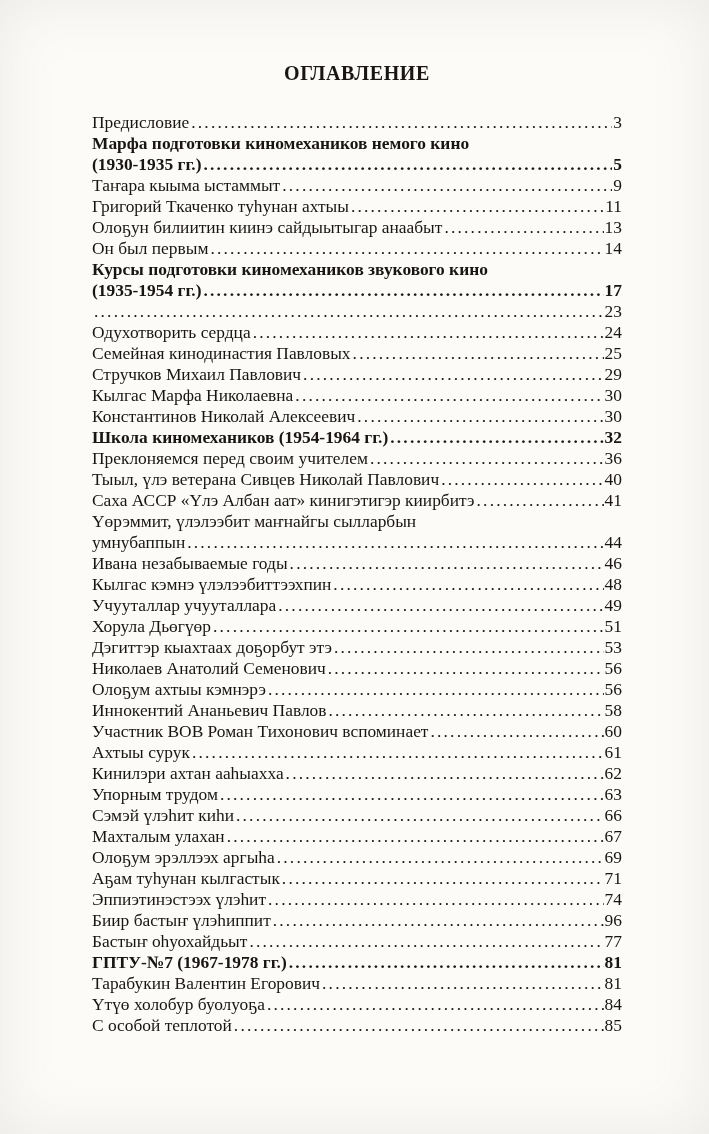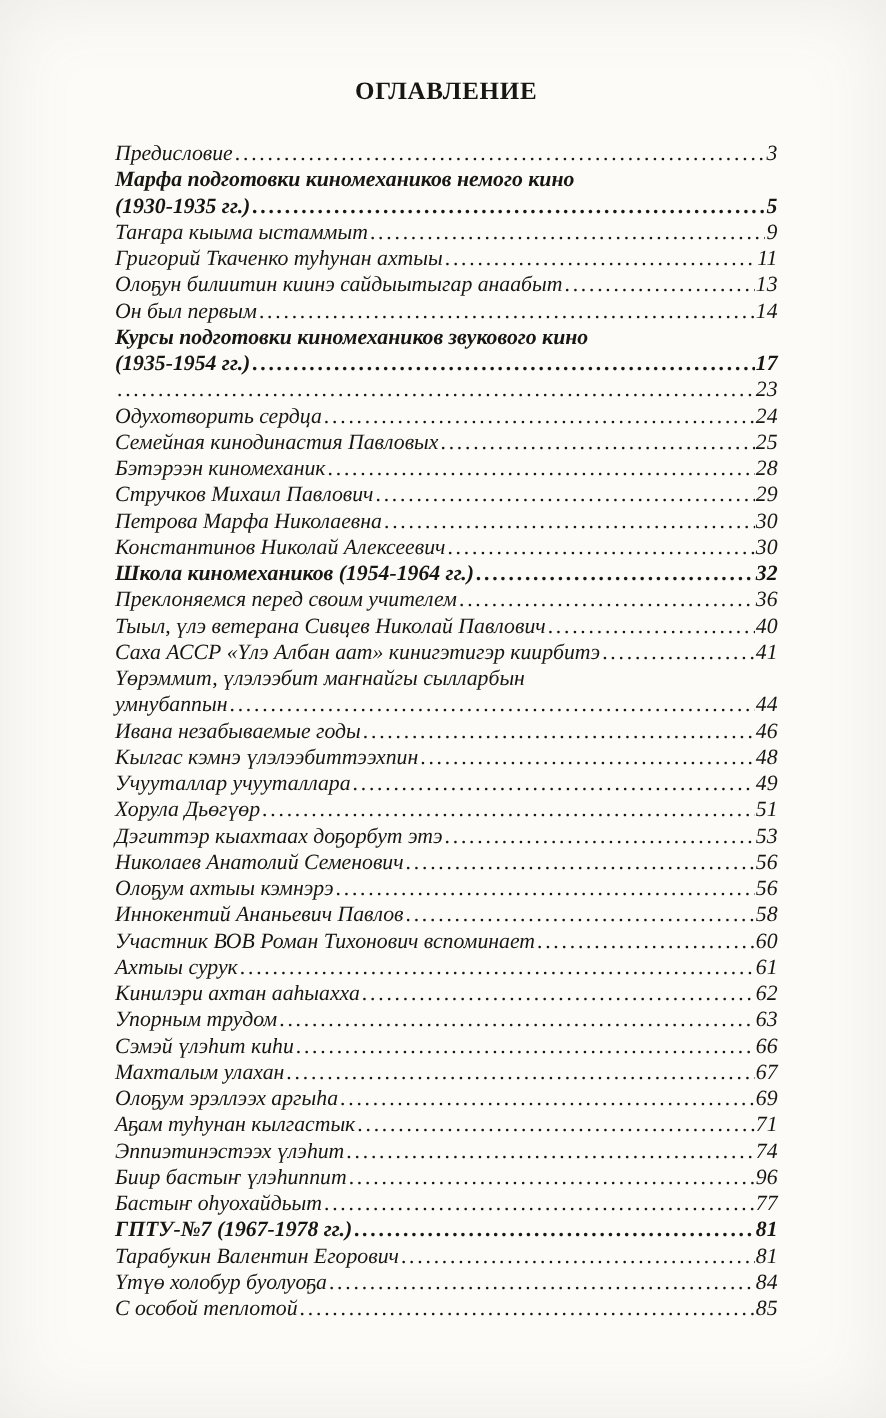--- a/index.html
+++ b/index.html
@@ -18,21 +18,21 @@
     box-shadow: inset 0 0 60px rgba(120,115,105,0.12);
     overflow: hidden;
   }
   .title {
     text-align: center;
     font-size: 20px;
     font-weight: bold;
     letter-spacing: 0.6px;
     margin-bottom: 27px;
   }
-  .toc { width: 100%; font-style: italic; }
+  .toc { width: 100%; }
   .row {
     display: flex;
     align-items: baseline;
     font-size: 17.4px;
     line-height: 21px;
     white-space: nowrap;
   }
   .row.bold { font-weight: bold; }
   .txt { flex: 0 0 auto; }
   .dots {
@@ -105,31 +105,26 @@
         <span class="txt">Одухотворить сердца</span>
         <span class="dots"></span>
         <span class="num">24</span>
       </div>
       <div class="row">
         <span class="txt">Семейная кинодинастия Павловых</span>
         <span class="dots"></span>
         <span class="num">25</span>
       </div>
       <div class="row">
-        <span class="txt">Бэтэрээн киномеханик</span>
-        <span class="dots"></span>
-        <span class="num">28</span>
-      </div>
-      <div class="row">
         <span class="txt">Стручков Михаил Павлович</span>
         <span class="dots"></span>
         <span class="num">29</span>
       </div>
       <div class="row">
-        <span class="txt">Петрова Марфа Николаевна</span>
+        <span class="txt">Кылгас Марфа Николаевна</span>
         <span class="dots"></span>
         <span class="num">30</span>
       </div>
       <div class="row">
         <span class="txt">Константинов Николай Алексеевич</span>
         <span class="dots"></span>
         <span class="num">30</span>
       </div>
       <div class="row bold">
         <span class="txt">Школа киномехаников (1954-1964 гг.)</span>

